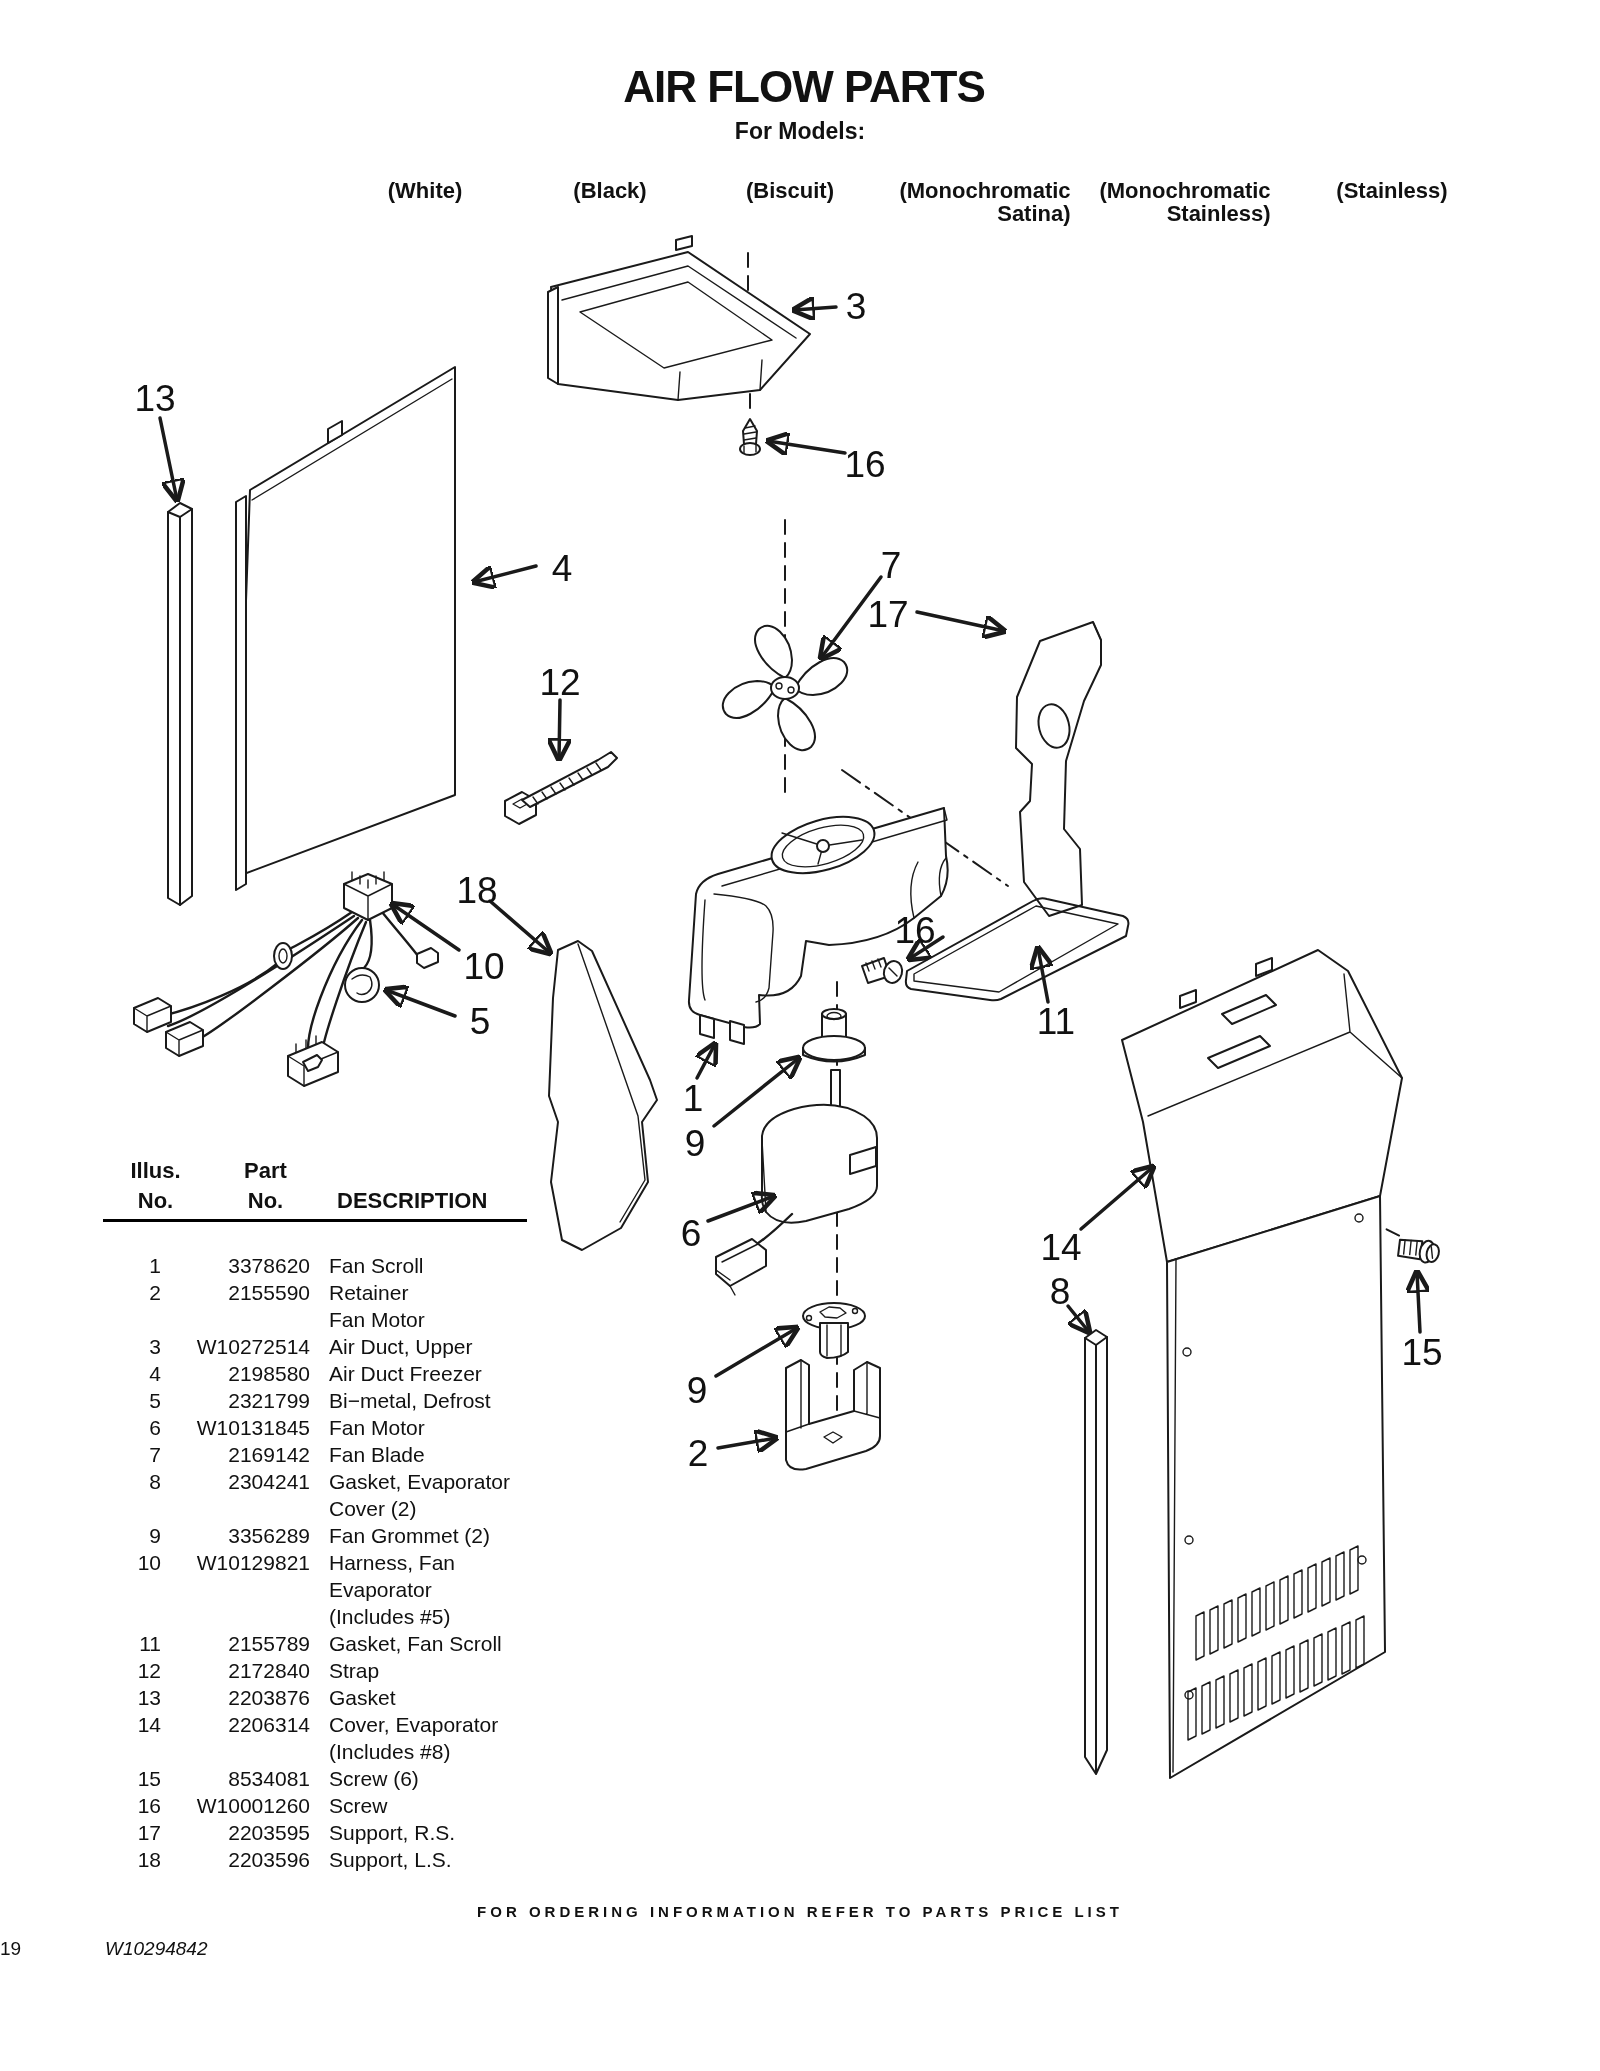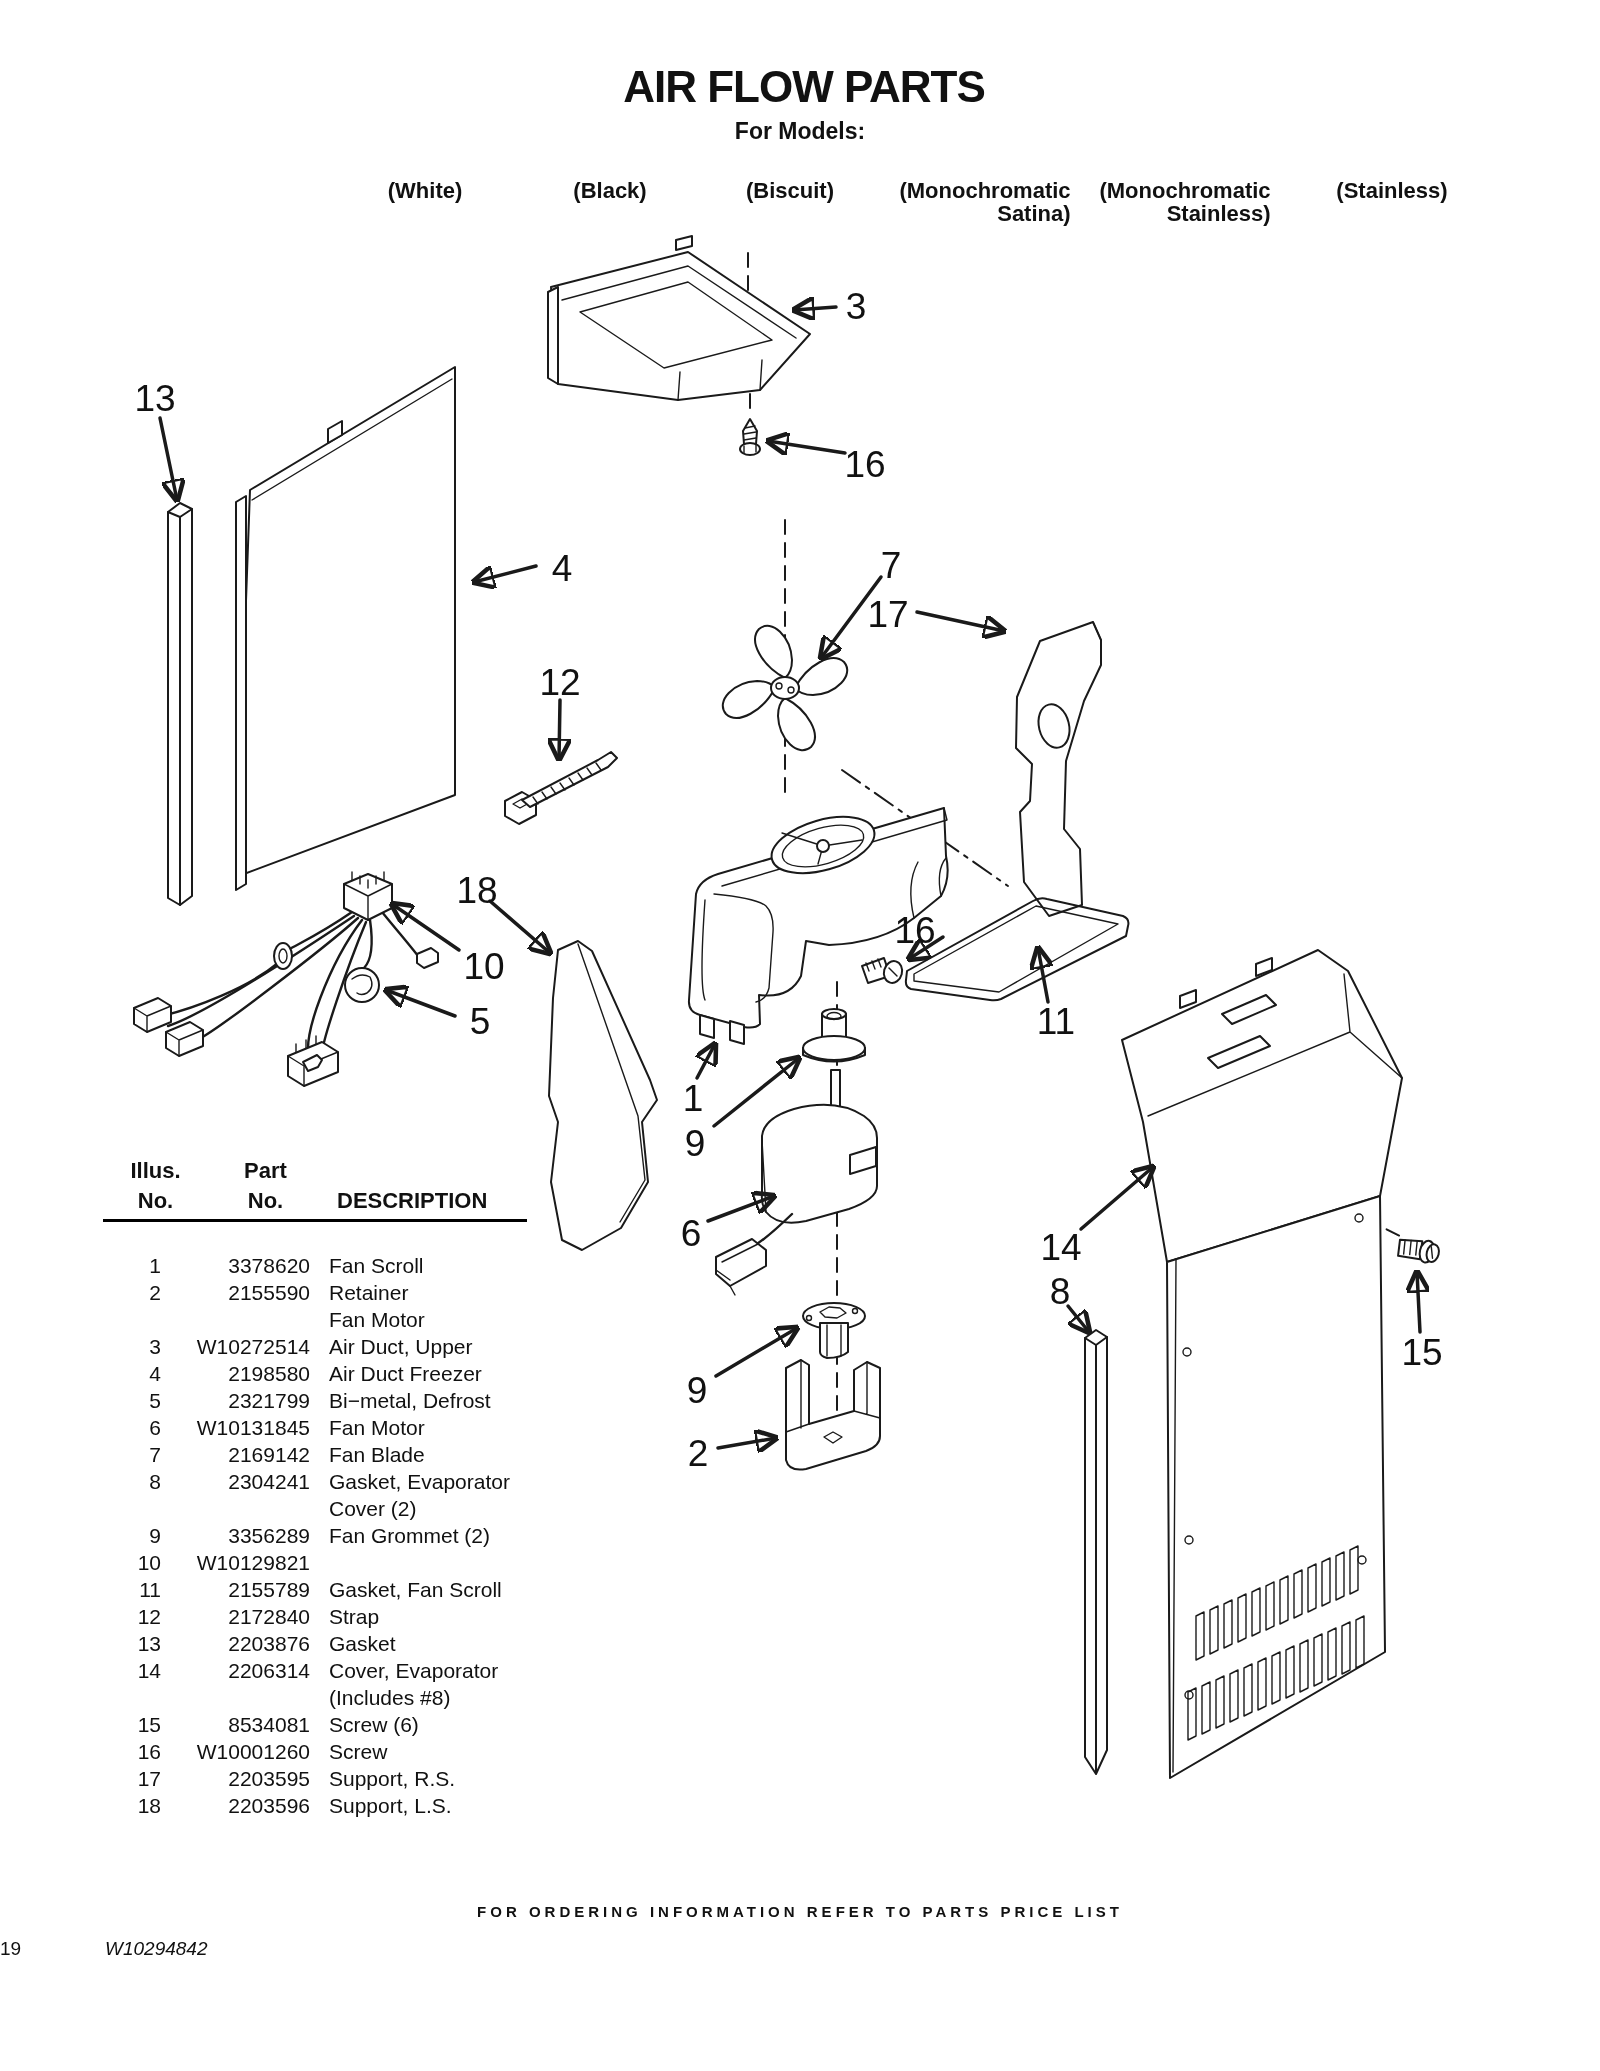--- a/index.html
+++ b/index.html
@@ -372,20 +372,23 @@
 Cover (2)</span>
       </div>
     <div class="trow">
         <span class="c1">9</span>
         <span class="c2">3356289</span>
         <span class="c3">Fan Grommet (2)</span>
       </div>
     <div class="trow">
         <span class="c1">10</span>
         <span class="c2">W10129821</span>
+        <span class="c3">Harness, Fan
+Evaporator
+(Includes #5)</span>
       </div>
     <div class="trow">
         <span class="c1">11</span>
         <span class="c2">2155789</span>
         <span class="c3">Gasket, Fan Scroll</span>
       </div>
     <div class="trow">
         <span class="c1">12</span>
         <span class="c2">2172840</span>
         <span class="c3">Strap</span>

